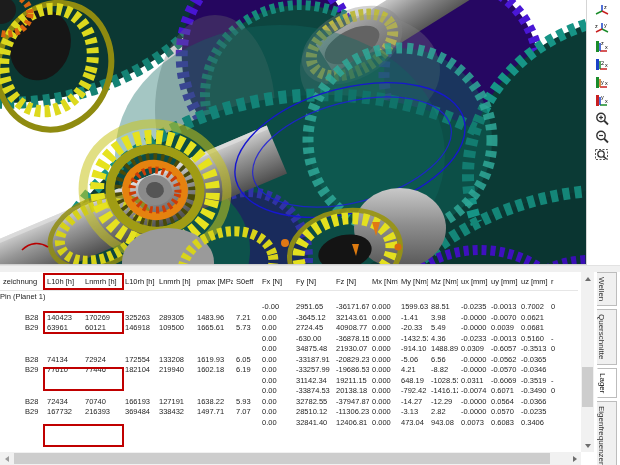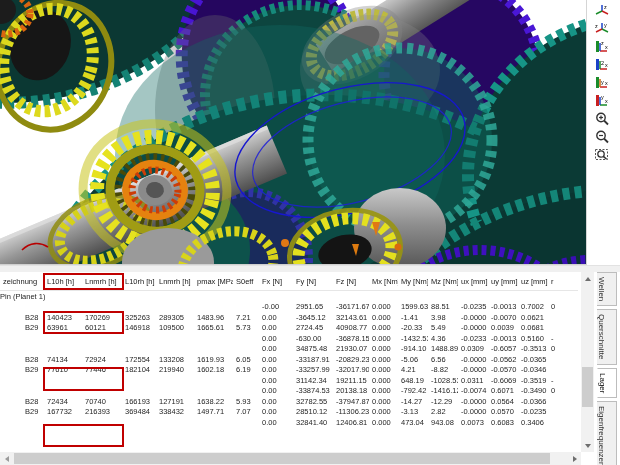--- a/index.html
+++ b/index.html
@@ -430,21 +430,21 @@
           <div class="tr">
             <div class="td c0 lbl">B29</div>
             <div class="td c1">77610</div>
             <div class="td c2">77446</div>
             <div class="td c3">182104</div>
             <div class="td c4">219940</div>
             <div class="td c5">1602.18</div>
             <div class="td c6">6.19</div>
             <div class="td c7">0.00</div>
             <div class="td c8">-33257.99</div>
-            <div class="td c9">-32017.90</div>
+            <div class="td c9">-19686.53</div>
             <div class="td c10">0.000</div>
             <div class="td c11">4.21</div>
             <div class="td c12">-8.82</div>
             <div class="td c13">-0.0000</div>
             <div class="td c14">-0.0570</div>
             <div class="td c15">-0.0346</div>
             <div class="td c16"></div>
           </div>
           <div class="tr">
             <div class="td c0 lbl"></div>

